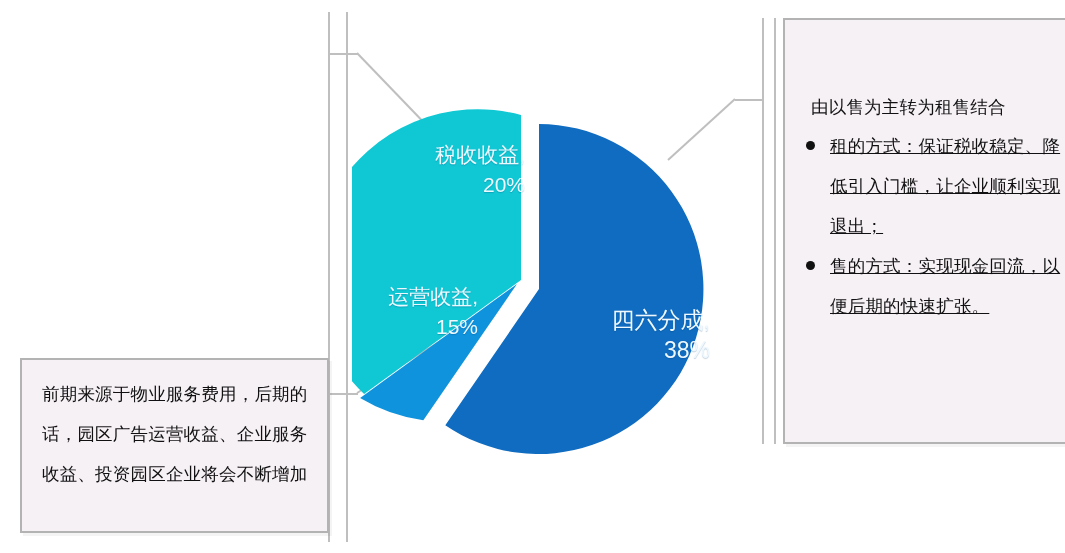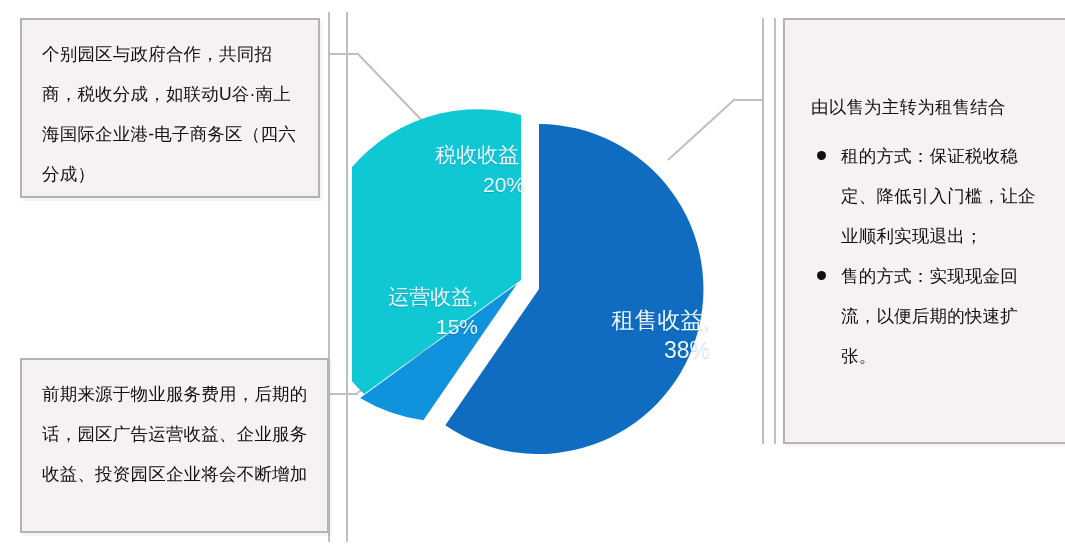--- a/index.html
+++ b/index.html
@@ -25,21 +25,21 @@
     letter-spacing:0.2px;
   }
   .callout .pad{padding:14px 18px 12px 20px;}
 
   #box-tl{left:20px;top:18px;width:300px;height:180px;}
   #box-bl{left:20px;top:358px;width:309px;height:175px;}
   #box-r{left:783px;top:18px;width:298px;height:426px;}
 
   #box-r .pad{padding:70px 14px 0 16px;}
   .r-head{font-size:17.5px;line-height:34px;padding-left:10px;margin-bottom:2px;}
-  .r-list{list-style:none;margin:12px;padding:0;}
+  .r-list{list-style:none;margin:1px;padding:0;text-decoration:underline;}
   .r-list li{
     position:relative;
     padding-left:28px;
     line-height:40px;
     font-size:17.5px;
     margin:0 0 0 0;
   }
   .r-list li .bullet{
     position:absolute;left:4px;top:15px;
     width:9px;height:9px;border-radius:50%;
@@ -101,35 +101,32 @@
         <path fill="#10c8d4" d="M 173 183 L 173 18 A 165 165 0 0 0 16.1 297.0 Z" transform="translate(-4,-3)"></path>
 
         <path fill="#0e93dc" d="M 173 183 L 16.1 297.0 A 165 165 0 0 0 79.3 319.2 Z" transform="translate(-8,1)"></path>
 
         <path fill="#0f6cc0" d="M 173 183 L 79.3 319.2 A 165 165 0 1 0 173 18 Z" transform="translate(14,6)"></path>
       </g>
     </svg>
   </div>
 
   <div class="slice-label" id="lbl-rent">
-    <span>租售收益,</span><br>
+    <span>四六分成,</span><br>
     <span>38%</span>
   </div>
   <div class="slice-label" id="lbl-tax">
     <span>税收收益,</span><br>
     <span>20%</span>
   </div>
   <div class="slice-label" id="lbl-oper">
     <span>运营收益,</span><br>
     <span>15%</span>
   </div>
 
-  <div class="callout" id="box-tl">
-    <div class="pad">个别园区与政府合作，共同招商，税收分成，如联动U谷·南上海国际企业港-电子商务区（四六分成）</div>
-  </div>
 
   <div class="callout" id="box-bl">
     <div class="pad">前期来源于物业服务费用，后期的话，园区广告运营收益、企业服务收益、投资园区企业将会不断增加</div>
   </div>
 
   <div class="callout" id="box-r">
     <div class="pad">
       <div class="r-head">由以售为主转为租售结合</div>
       <ul class="r-list">
         <li>

